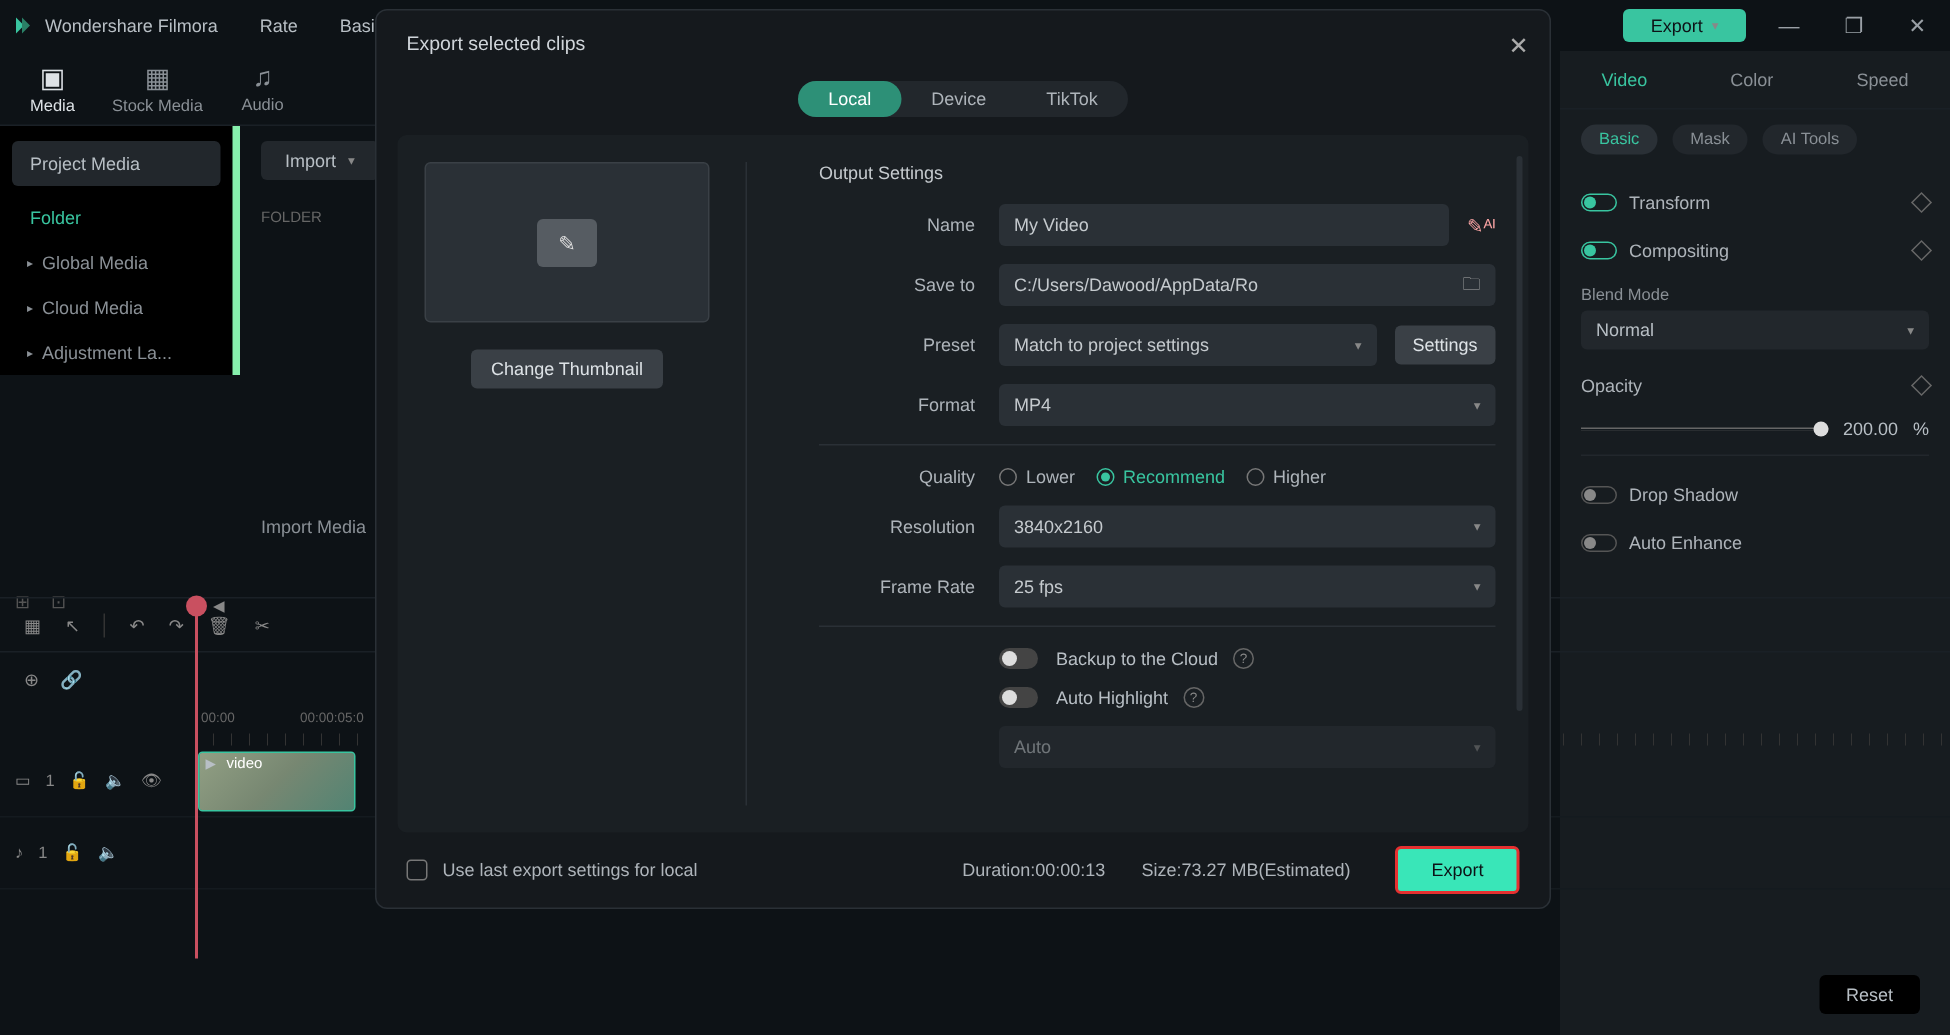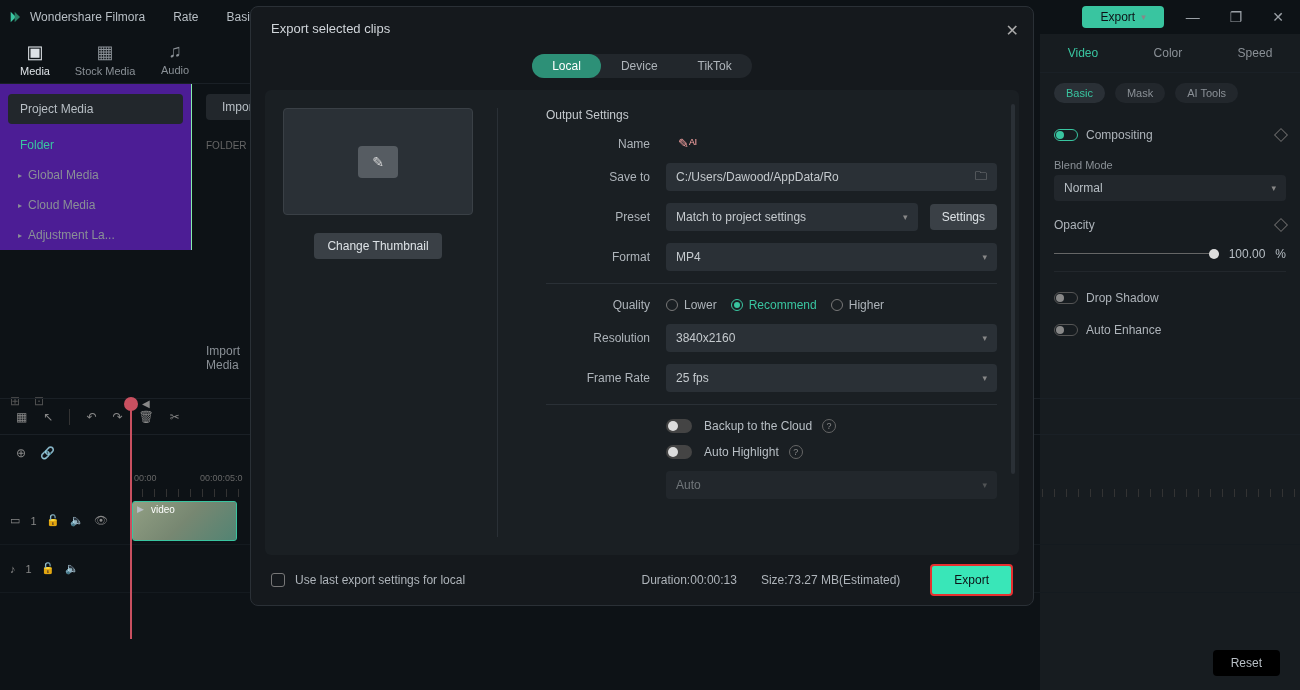--- a/index.html
+++ b/index.html
@@ -34,21 +34,21 @@
 .toggle.off::after { background: #888; }
 .diamond { width: 10px; height: 10px; border: 1px solid #666; transform: rotate(45deg); margin-left: auto; }
 .rp-h { font-size: 11px; color: #8a9096; margin: 8px 0 4px; }
 .rp-select { background: #22272c; padding: 6px 10px; border-radius: 4px; font-size: 12px; display: flex; justify-content: space-between; align-items: center; margin-bottom: 8px; }
 .slider { display: flex; align-items: center; gap: 10px; margin: 6px 0 10px; }
 .slider .track { flex: 1; height: 2px; background: #666; position: relative; }
 .slider .thumb { position: absolute; right: 0; top: -4px; width: 10px; height: 10px; border-radius: 50%; background: #ddd; }
 .reset-btn { position: absolute; bottom: 14px; right: 20px; background: #000000; color: #b8bfc5; padding: 6px 18px; border-radius: 4px; font-size: 12px; cursor: pointer; }
 
 .body { display: flex; height: calc(100% - 34px); }
-.left-col { width: 192px; background: #4c1d95; border-right: 1px solid #86efac; }
+.left-col { width: 160px; background: #000000; border-right: 5px solid #86efac; }
 .proj-media { background: #22272c; margin: 10px 8px 6px; padding: 8px 12px; border-radius: 4px; font-size: 12px; }
 .folder { color: #39c5a0; padding: 8px 20px; font-size: 12px; }
 .tree-item { padding: 8px 18px; font-size: 12px; color: #8a9096; display: flex; align-items: center; gap: 6px; cursor: pointer; }
 .tri { font-size: 8px; }
 .bottom-icons { position: absolute; left: 10px; top: 360px; display: flex; gap: 14px; color: #555; }
 .chev-left { position: absolute; left: 142px; top: 364px; color: #888; font-size: 10px; }
 
 .mid-col { flex: 1; position: relative; }
 .import-drop { position: absolute; left: 14px; top: 10px; background: #22272c; padding: 6px 16px; border-radius: 4px; font-size: 12px; display: flex; gap: 8px; align-items: center; cursor: pointer; }
 .folder-lbl { position: absolute; left: 14px; top: 56px; font-size: 10px; color: #666; }
@@ -193,37 +193,42 @@
       <span class="rp-tab">Speed</span>
     </div>
     <div class="rp-subtabs">
       <span class="rp-sub active">Basic</span>
       <span class="rp-sub">Mask</span>
       <span class="rp-sub">AI Tools</span>
     </div>
     <div class="rp-section">
       <div class="rp-row">
           <div class="toggle"></div>
+          <span>Transform</span>
+          <div class="diamond"></div>
+        </div>
+      <div class="rp-row">
+          <div class="toggle"></div>
           <span>Compositing</span>
           <div class="diamond"></div>
         </div>
       <div class="rp-h">Blend Mode</div>
       <div class="rp-select">
           <span>Normal</span>
           <span class="chev">▾</span>
         </div>
       <div class="rp-row">
           <span>Opacity</span>
           <div class="diamond"></div>
         </div>
       <div class="slider">
           <div class="track">
             <div class="thumb"></div>
           </div>
-          <span>100.00</span>
+          <span>200.00</span>
           <span>%</span>
         </div>
       <div style="height:1px;background:#22272c;margin:6px 0 10px;"></div>
       <div class="rp-row">
           <div class="toggle off"></div>
           <span>Drop Shadow</span>
         </div>
       <div class="rp-row">
           <div class="toggle off"></div>
           <span>Auto Enhance</span>
@@ -294,20 +299,23 @@
       <div class="thumb-box">
         <div class="thumb-edit">✎</div>
       </div>
       <div class="change-thumb">Change Thumbnail</div>
     </div>
     <div class="vdiv"></div>
     <div class="settings-col">
       <div class="os-title">Output Settings</div>
       <div class="frow">
         <div class="flabel">Name</div>
+        <div class="finput">
+            <input value="My Video" style="">
+          </div>
         <span class="ai-ico">✎ᴬᴵ</span>
       </div>
       <div class="frow">
         <div class="flabel">Save to</div>
         <div class="finput">
             <span style="overflow:hidden;white-space:nowrap;">C:/Users/Dawood/AppData/Ro</span>
             <span class="fold-ico">🗀</span>
           </div>
       </div>
       <div class="frow">

